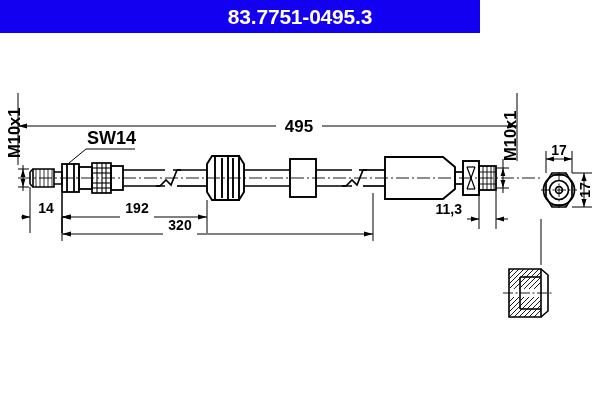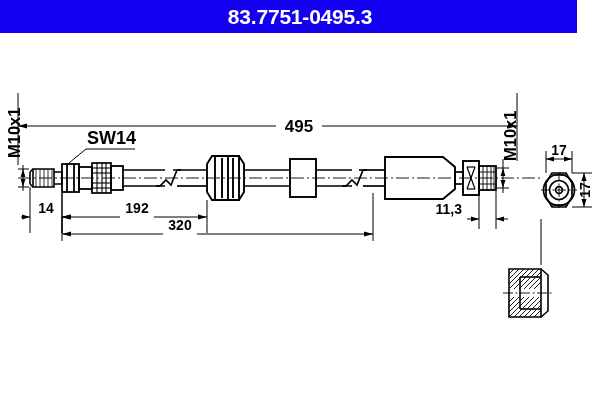--- a/index.html
+++ b/index.html
@@ -17,21 +17,21 @@
   #sheet {
     position: relative;
     width: 600px;
     height: 400px;
     background: #ffffff;
   }
   #header-bar {
     position: absolute;
     left: 0;
     top: 0;
-    width: 577px;
+    width: 480px;
     height: 33px;
     background: #1400f0;
     box-sizing: border-box;
   }
   #header-inner {
     position: absolute;
     left: 0;
     top: 0;
     width: 600px;
     height: 33px;

